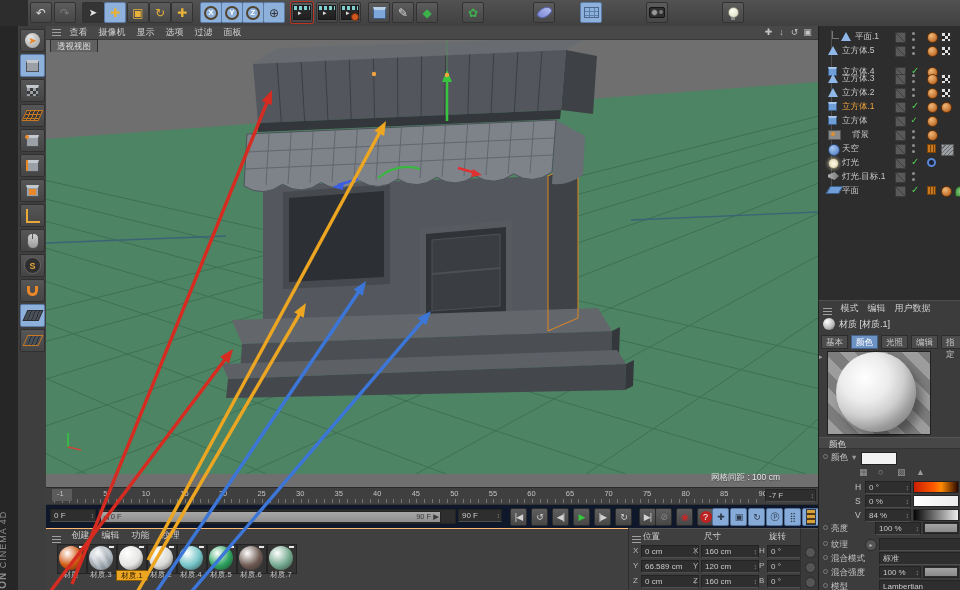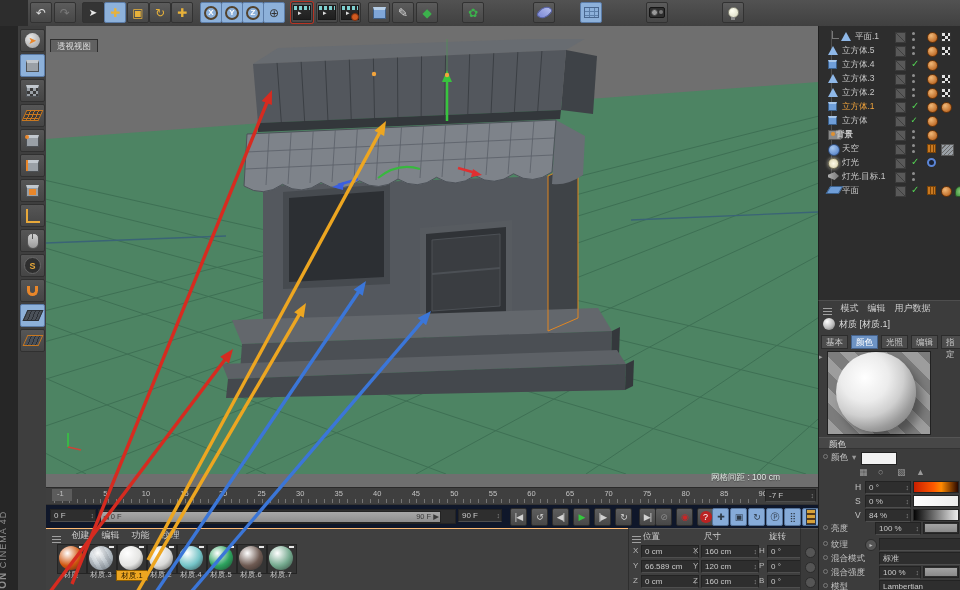--- a/index.html
+++ b/index.html
@@ -387,20 +387,25 @@
         <line x1="412" y1="129" x2="430" y2="134" stroke="#e03030" stroke-width="2.4"></line>
         <polygon points="436,136 425,138 427,130" fill="#e03030"></polygon>
         <circle cx="328" cy="35" r="2.2" fill="#f2a43c"></circle>
         <circle cx="401" cy="36" r="2.2" fill="#f2a43c"></circle>
       </g>
       <g>
         <line x1="22" y1="408" x2="22" y2="394" stroke="#35c83e" stroke-width="1.5"></line>
         <line x1="22" y1="408" x2="35" y2="411" stroke="#cc4438" stroke-width="1.5"></line>
       </g>
     </svg>
+    <div id="vpmenu" class="abs">
+      <span class="burger"></span>
+      <span id="vpmenuitems"><span class="mi">查看</span><span class="mi">摄像机</span><span class="mi">显示</span><span class="mi">选项</span><span class="mi">过滤</span><span class="mi">面板</span></span>
+      <span id="vpnav"><span class="nv">✚</span><span class="nv">↓</span><span class="nv">↺</span><span class="nv">▣</span></span>
+    </div>
     <div id="vptab" class="abs">透视视图</div>
     <div id="gridinfo" class="abs">网格间距 : 100 cm</div>
   </div>
 
   <div id="tl" class="abs">
     <div id="ruler">
       <div id="rticks"></div>
     <div style="position: absolute; left: 6px; top: 1px; width: 20px; height: 12px; background: rgb(92, 92, 92);"></div>
         <div class="num" style="left: 11px;">-1</div>
         <div class="num" style="left: 57.26px;">5</div>
@@ -508,21 +513,21 @@
         <div class="tg tg-uvw" style="left: 122px;"></div>
       </div>
       <div class="orow" style="top: 18px;">
         <div class="oi oi-polygon" style="left: 9px;"></div>
         <div class="nm" style="left: 23px;">立方体.5</div>
         <div class="sq" style="left: 76px;"></div>
         <div class="st-dots" style="left: 92px;"></div>
         <div class="tg tg-material" style="left: 108px;"></div>
         <div class="tg tg-uvw" style="left: 122px;"></div>
       </div>
-      <div class="orow" style="top: 32px; text-align: right;">
+      <div class="orow" style="top: 39px; text-align: right;">
         <div class="oi oi-cube" style="left: 9px;"></div>
         <div class="nm" style="left: 23px;">立方体.4</div>
         <div class="sq" style="left: 76px;"></div>
         <div class="st-check" style="left: 92px;">✓</div>
         <div class="tg tg-material" style="left: 108px;"></div>
       </div>
       <div class="orow" style="top: 46px;">
         <div class="oi oi-polygon" style="left: 9px;"></div>
         <div class="nm" style="left: 23px;">立方体.3</div>
         <div class="sq" style="left: 76px;"></div>
@@ -548,21 +553,21 @@
       </div>
       <div class="orow" style="top: 88px; font-family: Liberation Mono, monospace;">
         <div class="oi oi-cube" style="left: 9px;"></div>
         <div class="nm" style="left: 23px;">立方体</div>
         <div class="sq" style="left: 76px;"></div>
         <div class="st-check" style="left: 92px;">✓</div>
         <div class="tg tg-material" style="left: 108px;"></div>
       </div>
       <div class="orow" style="top: 102px;">
         <div class="oi oi-background" style="left: 9px;"></div>
-        <div class="nm" style="left: 17px; font-weight: bold;">背景</div>
+        <div class="nm" style="left: 33px;">背景</div>
         <div class="sq" style="left: 76px;"></div>
         <div class="st-dots" style="left: 92px;"></div>
         <div class="tg tg-material" style="left: 108px;"></div>
       </div>
       <div class="orow" style="top: 116px;">
         <div class="oi oi-sky" style="left: 9px;"></div>
         <div class="nm" style="left: 23px;">天空</div>
         <div class="sq" style="left: 76px;"></div>
         <div class="st-dots" style="left: 92px;"></div>
         <div class="tg tg-compositing" style="left: 108px;"></div>

